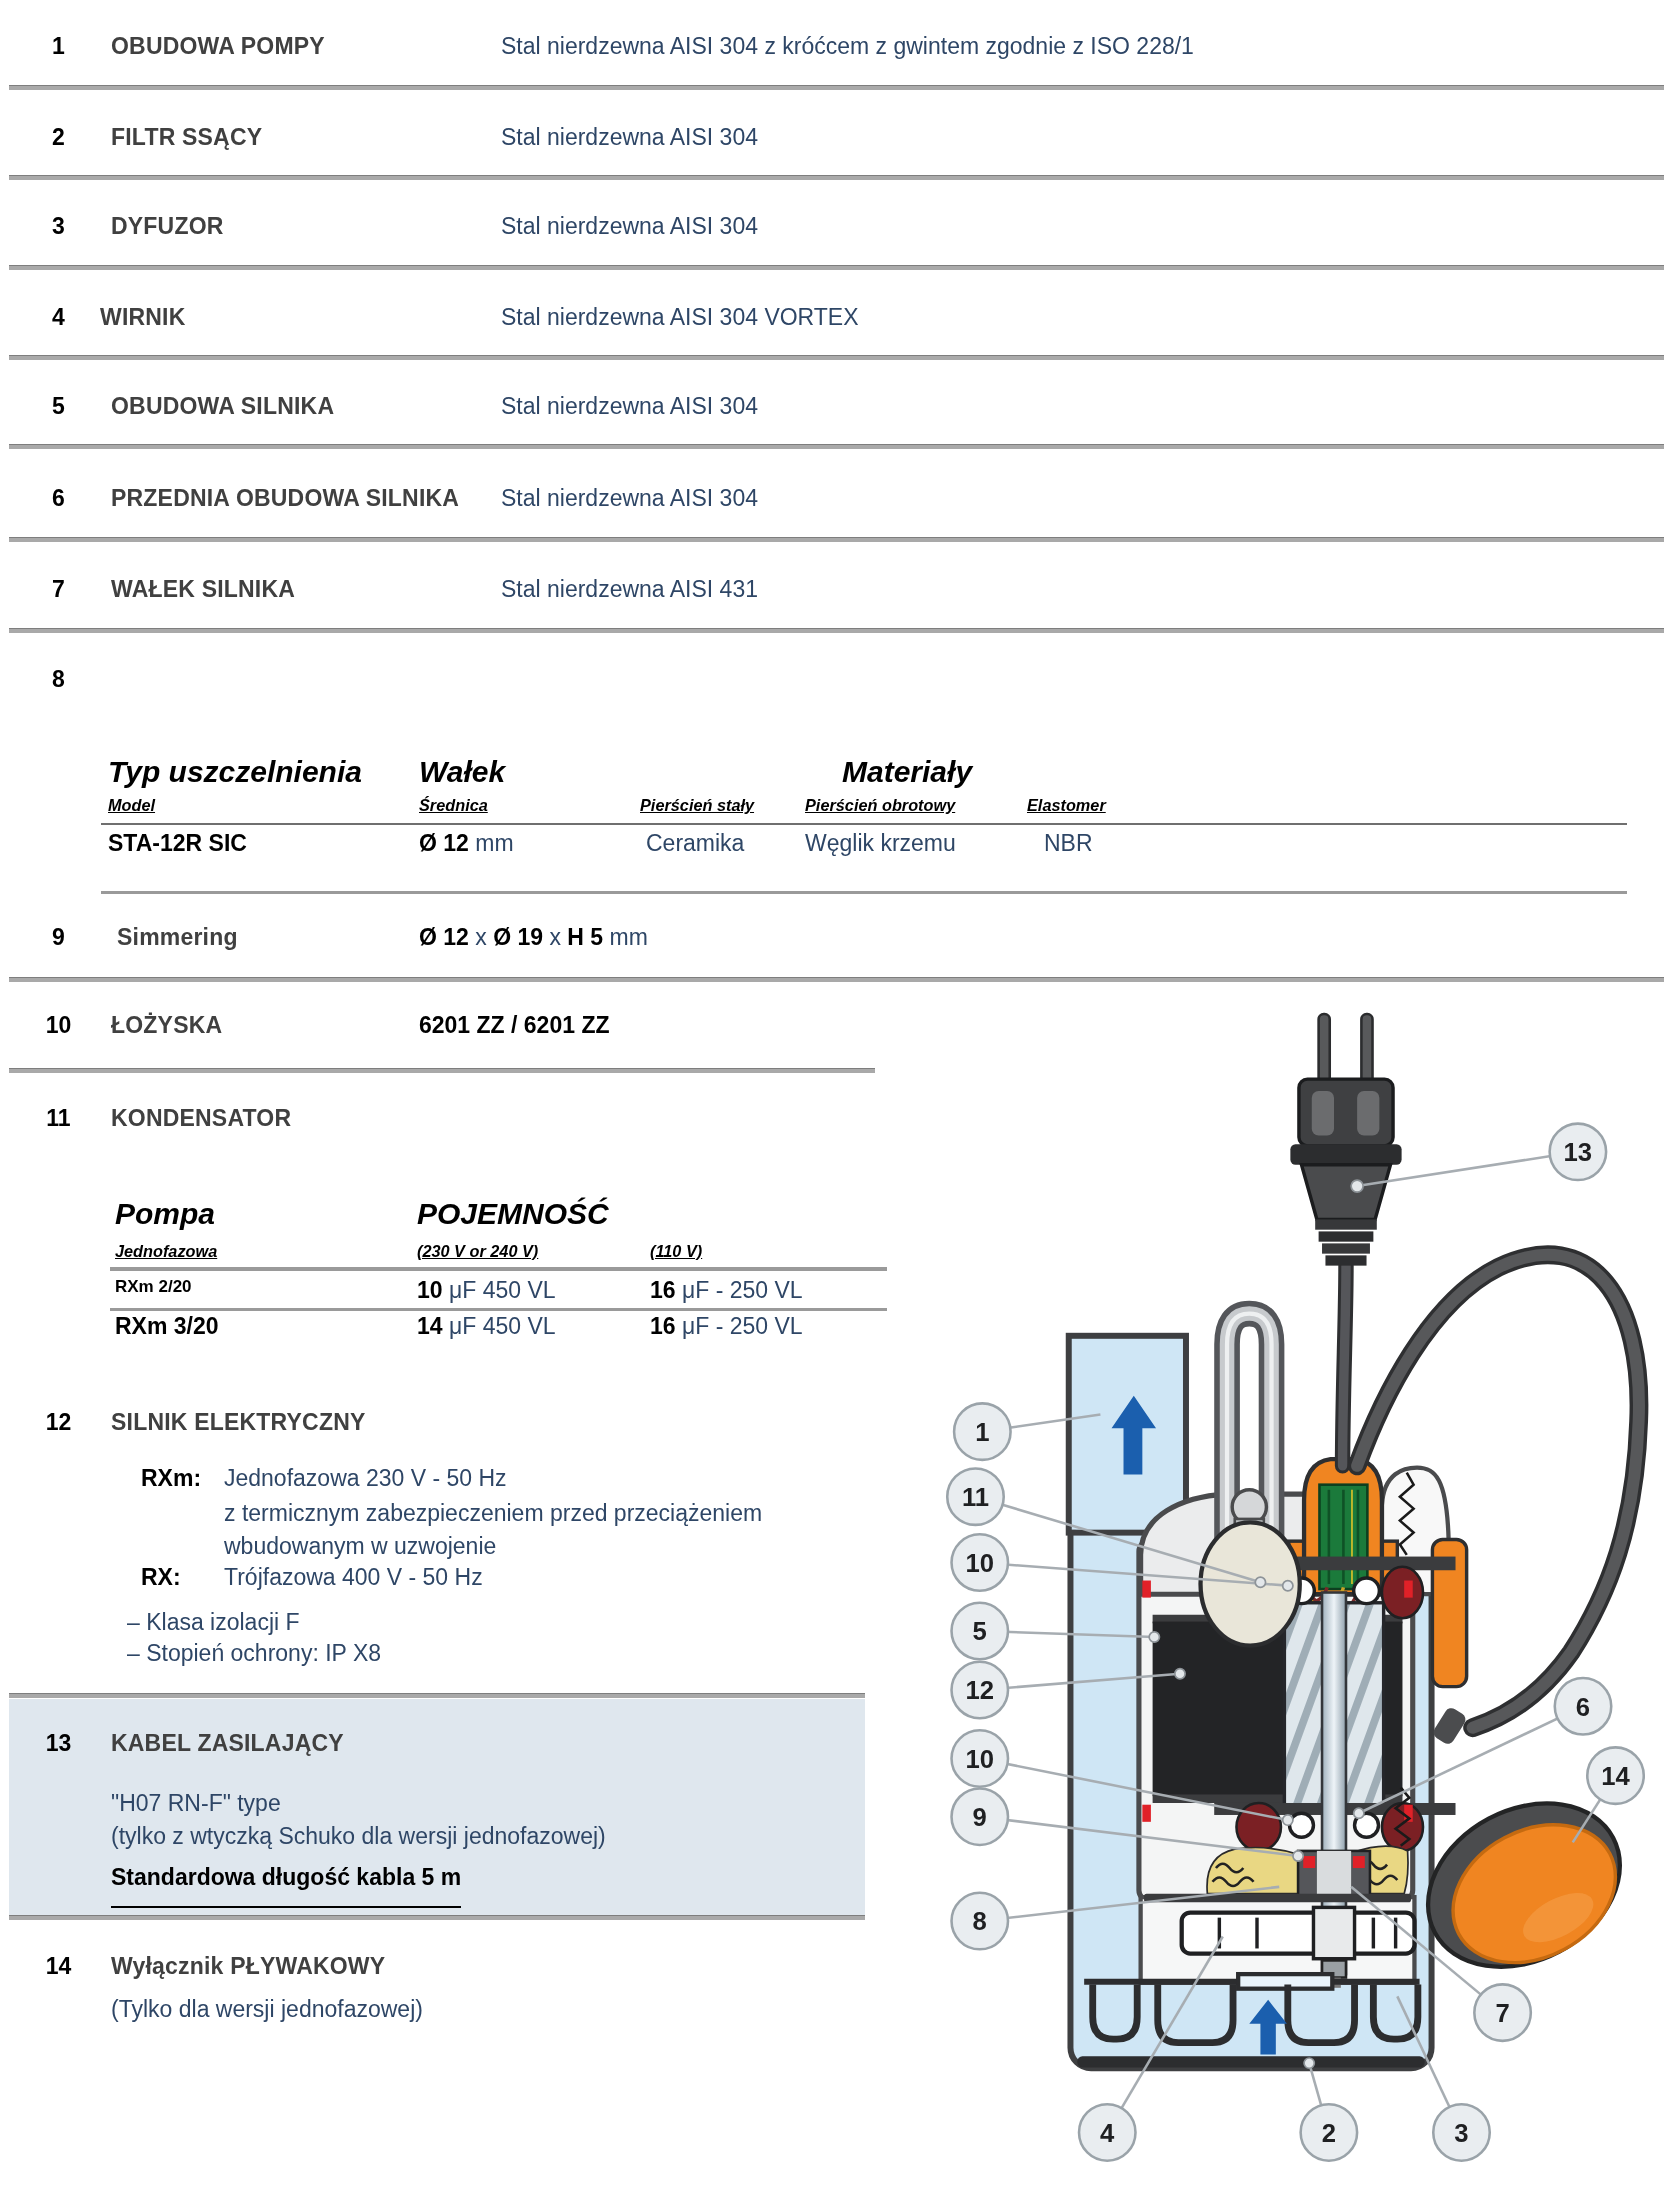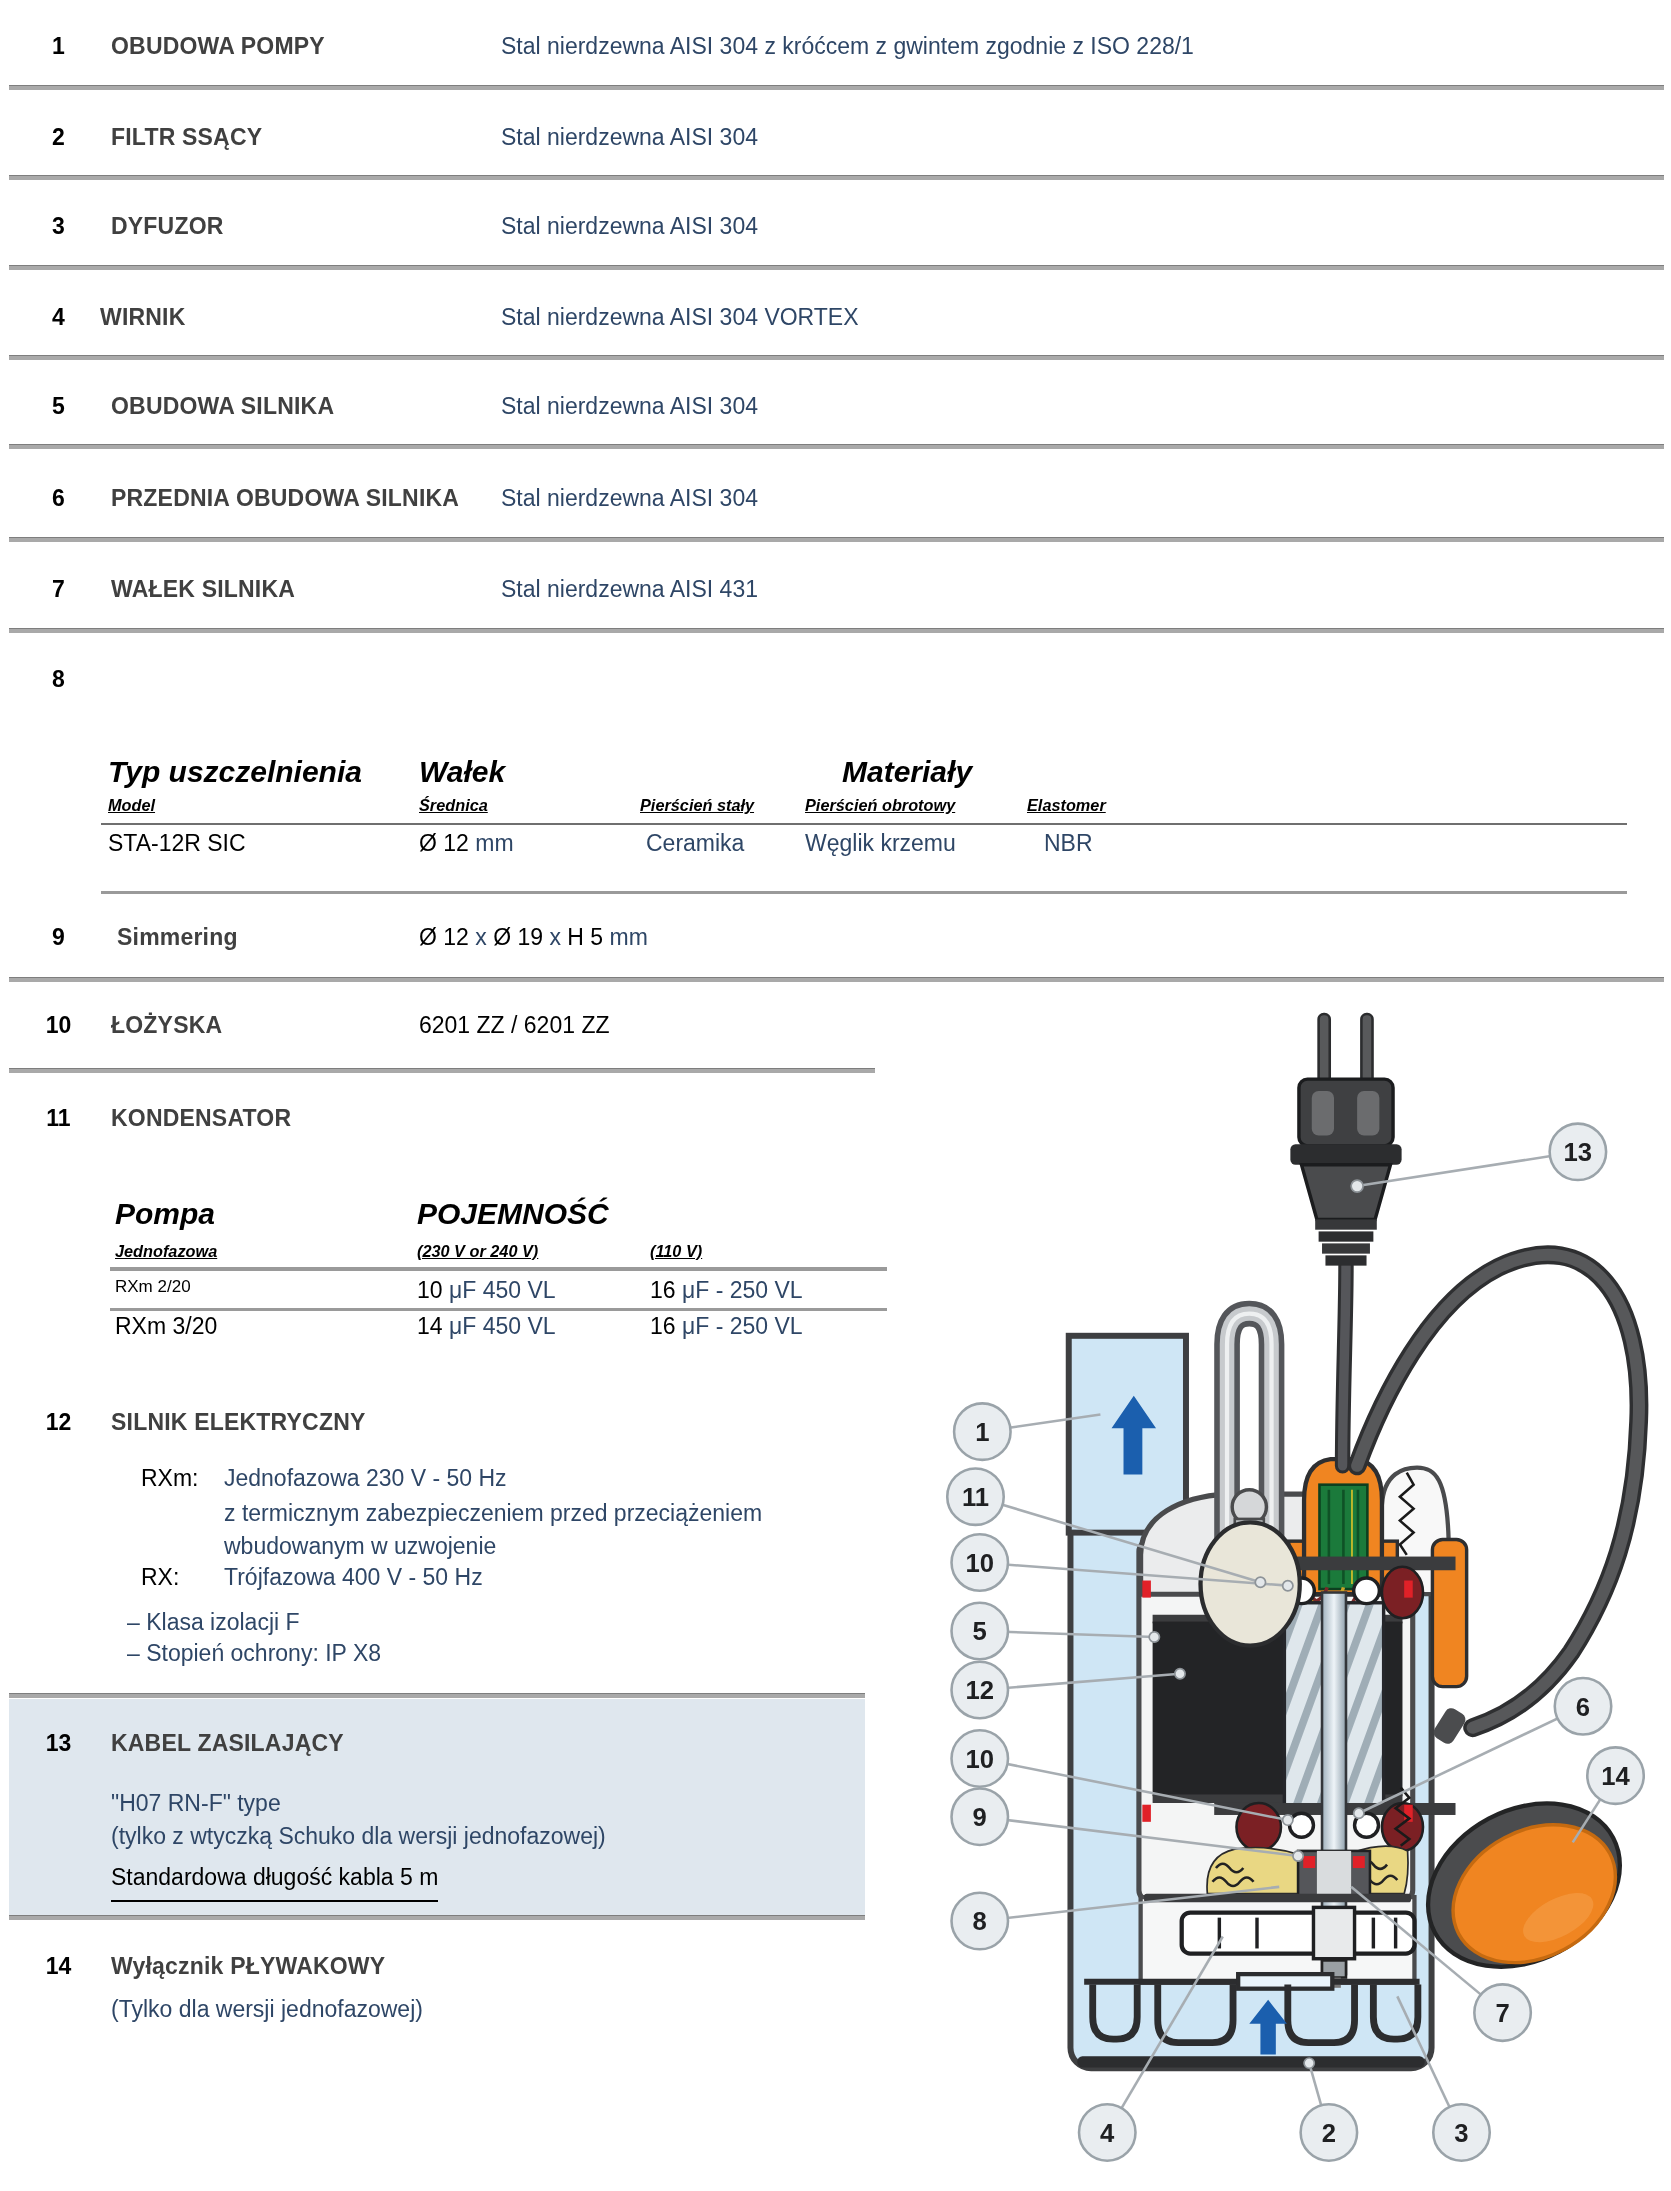--- a/index.html
+++ b/index.html
@@ -9,23 +9,23 @@
   .num{position:absolute;width:41px;text-align:center;font-weight:bold;font-size:23px;color:#000;}
   .lbl{position:absolute;font-weight:bold;font-size:23px;color:#404040;letter-spacing:0.2px;}
   .desc{position:absolute;font-size:23px;color:#2e4666;}
   .divider{position:absolute;height:4.3px;background:#a9a9a9;border-top:1.7px solid #7e7e7e;}
   .thinrule{position:absolute;background:#6f6f6f;}
   .grayrule{position:absolute;background:#9a9a9a;}
   .ith{font-style:italic;font-weight:bold;color:#000;}
   .h-big{font-size:30px;}
   .h-sm{font-size:16.3px;text-decoration:underline;}
   .data{font-size:23px;color:#2e4666;}
-  .b{font-weight:normal;color:#000;}
+  .b{font-weight:bold;color:#000;}
   .boxed{position:absolute;background:#dfe7ee;}
-  .ul{border-bottom:2.6px solid #000;padding-bottom:9px;}
+  .ul{border-bottom:2.6px solid #000;padding-bottom:15px;}
   svg text{font-family:"Liberation Sans",sans-serif;}
 </style>
 </head>
 <body>
 
 <div id="page">
 
   <div>
     <span class="num" style="left:38px;top:33px">1</span>
     <span class="lbl" style="left:111px;top:33px">OBUDOWA POMPY</span>

